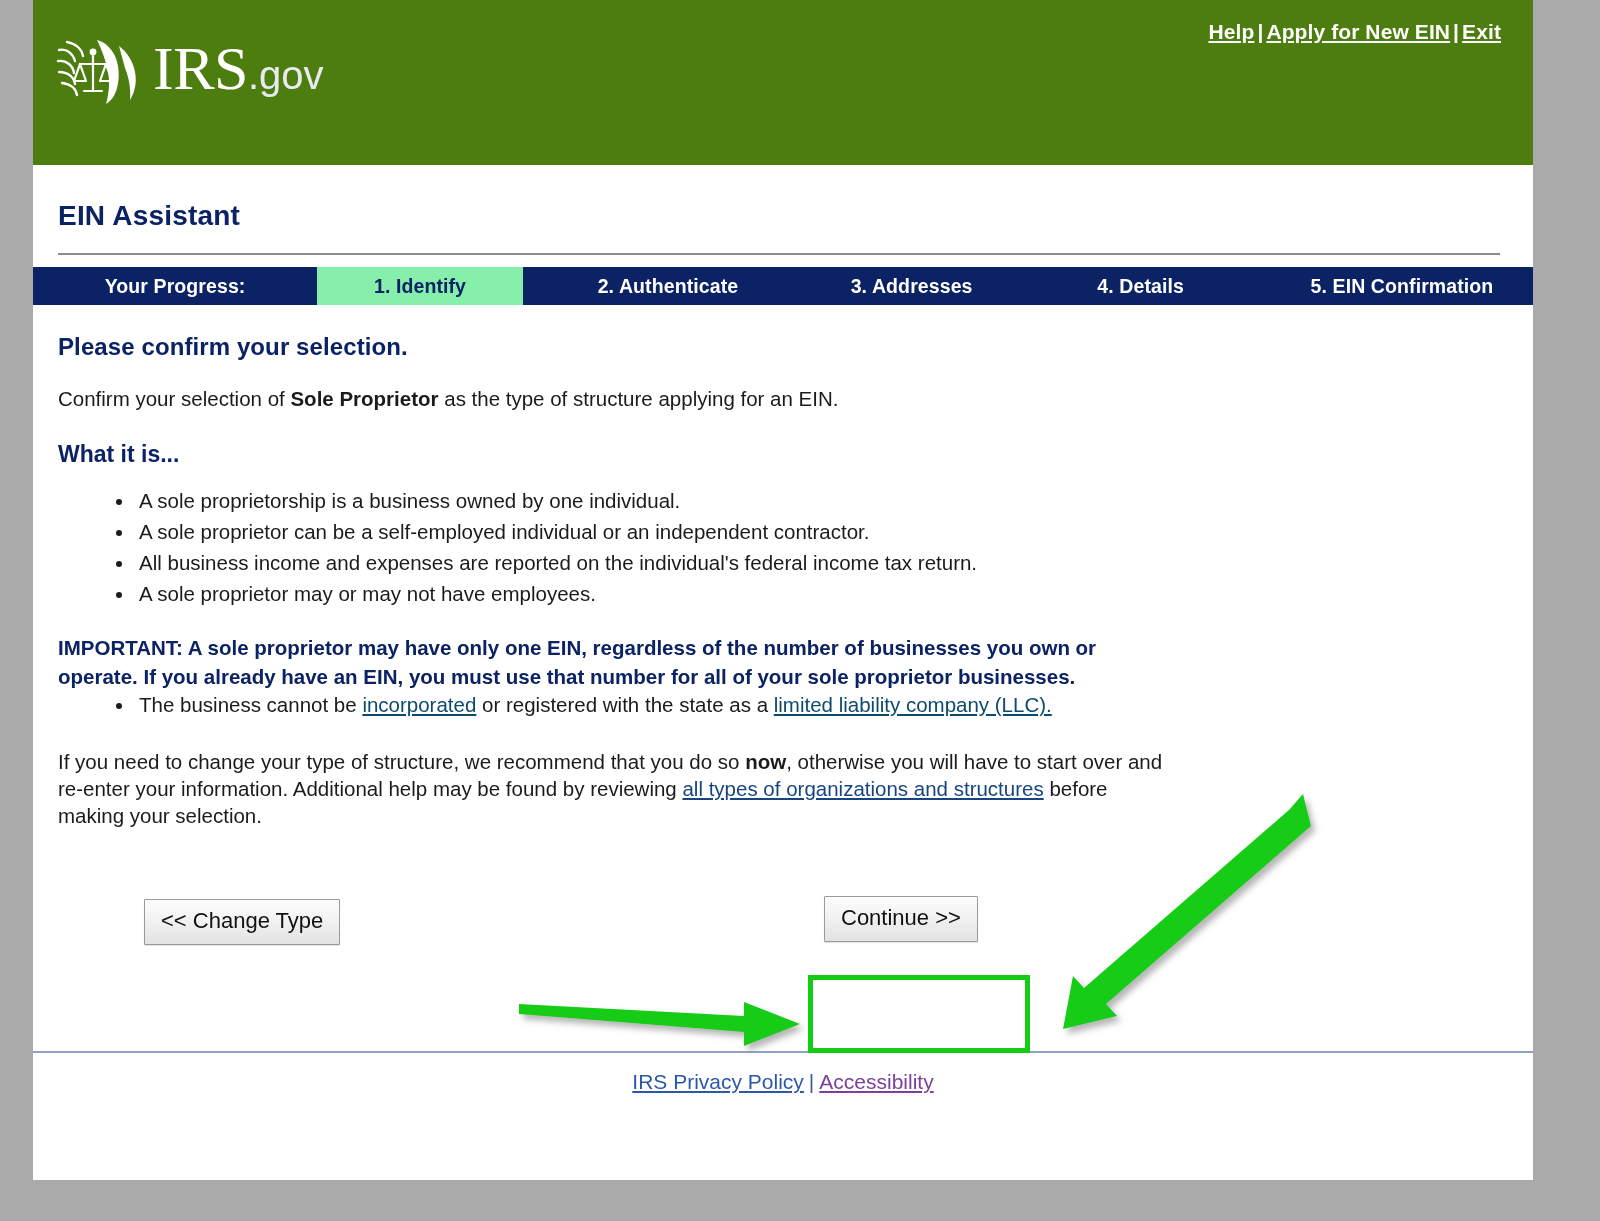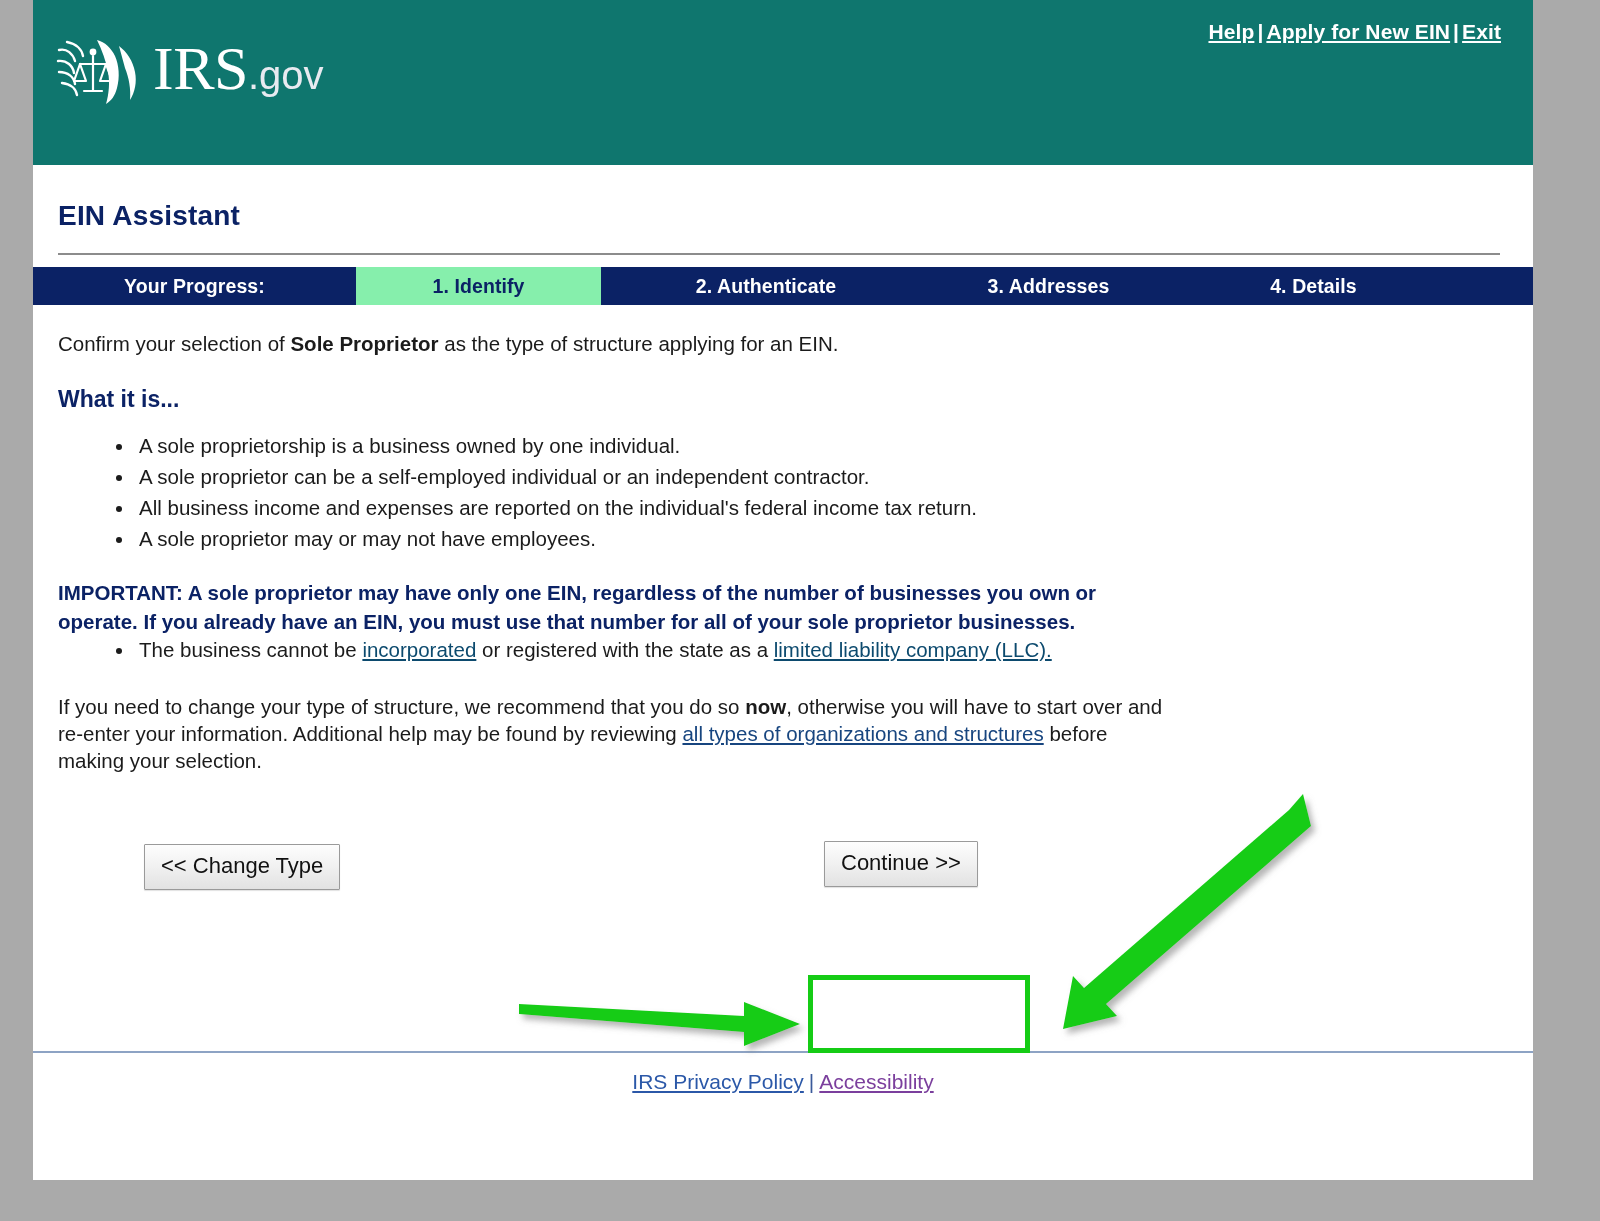--- a/index.html
+++ b/index.html
@@ -23,21 +23,21 @@
     width: 1500px;
     height: 1180px;
     background: #ffffff;
     overflow: hidden;
   }
 
   
   #masthead {
     position: relative;
     height: 165px;
-    background: #0f766e;
+    background: #4d7c0f;
   }
   #util-links {
     position: absolute;
     right: 32px;
     top: 20px;
     color: #ffffff;
     font-size: 21px;
     font-weight: bold;
     letter-spacing: .1px;
     white-space: nowrap;
@@ -296,24 +296,26 @@
     <div id="app-title">EIN Assistant</div>
   </div>
   <div id="title-rule"></div>
 
   <div id="progress-bar">
     <div class="prog-step label">Your Progress:</div>
     <div class="prog-step s1 current">1. Identify</div>
     <div class="prog-step s2">2. Authenticate</div>
     <div class="prog-step s3">3. Addresses</div>
     <div class="prog-step s4">4. Details</div>
+    <div class="prog-step s5">5. EIN Confirmation</div>
   </div>
 
   <div id="content">
 
+    <h2 class="sec">Please confirm your selection.</h2>
 
     <p class="body"><span>Confirm your selection of </span><b class="strong">Sole Proprietor</b><span> as the type of structure applying for an EIN.</span></p>
 
     <h2 class="sub">What it is...</h2>
 
     <ul class="bullets">
       <li>A sole proprietorship is a business owned by one individual.</li>
       <li>A sole proprietor can be a self-employed individual or an independent contractor.</li>
       <li>All business income and expenses are reported on the individual's federal income tax return.</li>
       <li>A sole proprietor may or may not have employees.</li>

